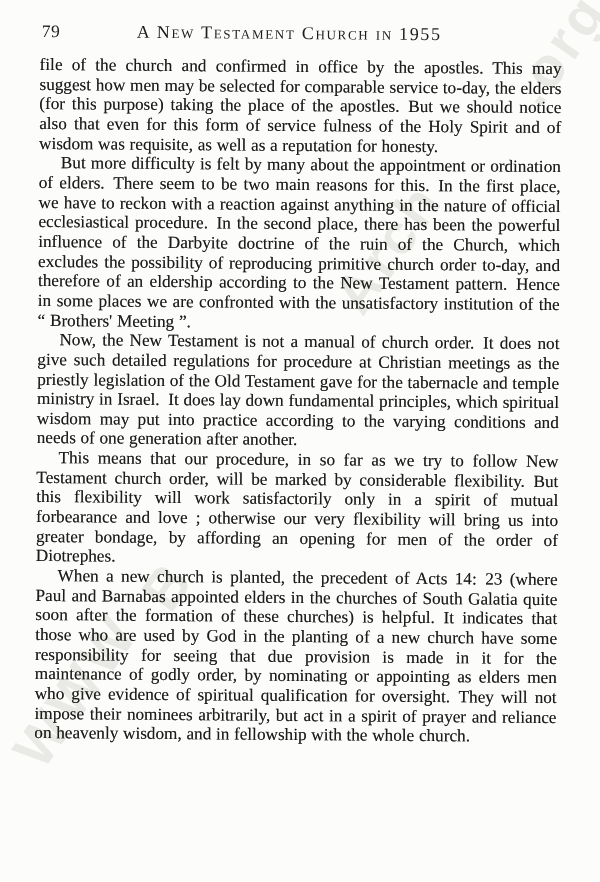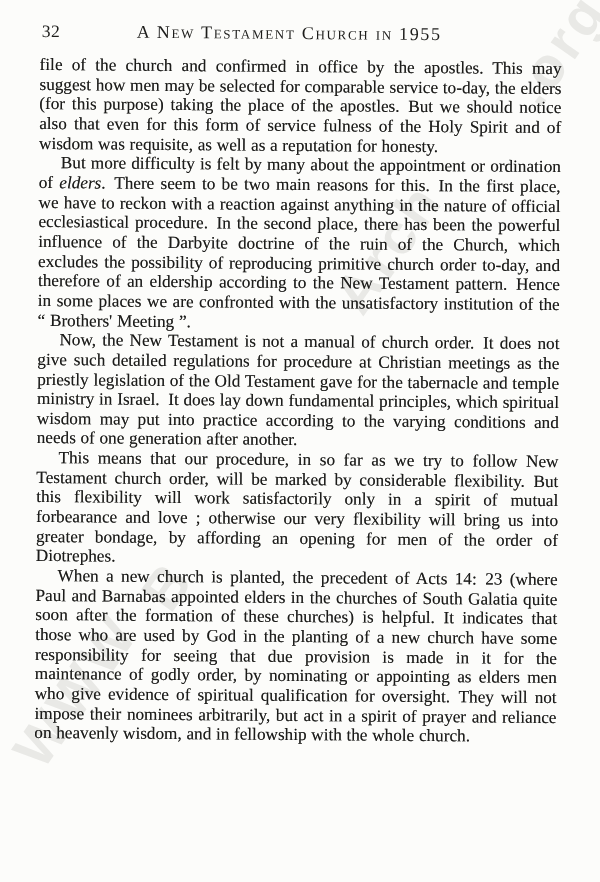--- a/index.html
+++ b/index.html
@@ -66,37 +66,37 @@
 
   .page-body p {
     margin: 0;
     font-size: 17.2px;
     line-height: 19.65px;
     text-align: justify;
     word-spacing: 0.4px;
     text-shadow: 0 0 0.35px rgba(0,0,0,0.55);
   }
   .page-body p.indent { text-indent: 22px; }
-  .italic { font-style: italic; }
+  .italic { }
 </style>
 </head>
 <body>
 
 <div class="page" style="background: rgb(252, 252, 250); color: rgb(28, 28, 26);">
 
   <div class="watermark-layer">
       <span style="left: 0px; top: 742px; font-size: 56px; transform: rotate(-55deg);">WWW</span>
       <span style="left: 128px; top: 585px; font-size: 56px; transform: rotate(-55deg);">B</span>
       <span style="left: 320px; top: 288px; font-size: 56px; transform: rotate(-55deg);">Arch</span>
       <span style="left: 497px; top: 80px; font-size: 56px; transform: rotate(-55deg);">.org</span>
     </div>
 
   <div class="content">
     <div class="hdr">
-      <span class="page-number">32</span>
+      <span class="page-number">79</span>
       <span class="running-title">A New Testament Church in 1955</span>
     </div>
 
     <div class="page-body">
         <p class=""><span>file of the church and confirmed in office by the apostles. This may suggest how men may be selected for comparable service to-day, the elders (for this purpose) taking the place of the apostles. But we should notice also that even for this form of service fulness of the Holy Spirit and of wisdom was requisite, as well as a reputation for honesty.</span></p>
         <p class="indent"><span>But more difficulty is felt by many about the appointment or ordination of </span><span class="italic">elders</span><span>. There seem to be two main reasons for this. In the first place, we have to reckon with a reaction against anything in the nature of official ecclesiastical procedure. In the second place, there has been the powerful influence of the Darbyite doctrine of the ruin of the Church, which excludes the possibility of reproducing primitive church order to-day, and therefore of an eldership according to the New Testament pattern. Hence in some places we are confronted with the unsatisfactory institution of the “ Brothers' Meeting ”.</span></p>
         <p class="indent"><span>Now, the New Testament is not a manual of church order. It does not give such detailed regulations for procedure at Christian meetings as the priestly legislation of the Old Testament gave for the tabernacle and temple ministry in Israel. It does lay down fundamental principles, which spiritual wisdom may put into practice according to the varying conditions and needs of one generation after another.</span></p>
         <p class="indent"><span>This means that our procedure, in so far as we try to follow New Testament church order, will be marked by considerable flexibility. But this flexibility will work satisfactorily only in a spirit of mutual forbearance and love ; otherwise our very flexibility will bring us into greater bondage, by affording an opening for men of the order of Diotrephes.</span></p>
         <p class="indent"><span>When a new church is planted, the precedent of Acts 14: 23 (where Paul and Barnabas appointed elders in the churches of South Galatia quite soon after the formation of these churches) is helpful. It indicates that those who are used by God in the planting of a new church have some responsibility for seeing that due provision is made in it for the maintenance of godly order, by nominating or appointing as elders men who give evidence of spiritual qualification for oversight. They will not impose their nominees arbitrarily, but act in a spirit of prayer and reliance on heavenly wisdom, and in fellowship with the whole church.</span></p>
       </div>

